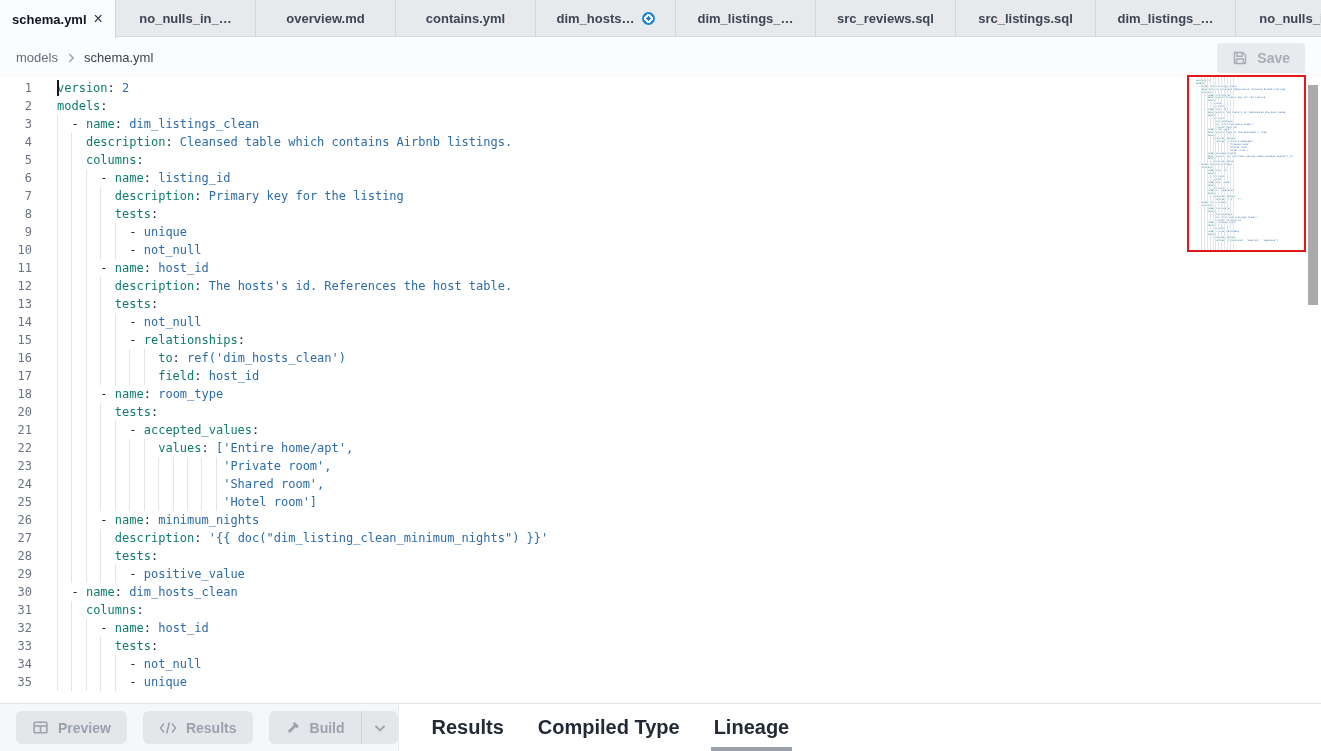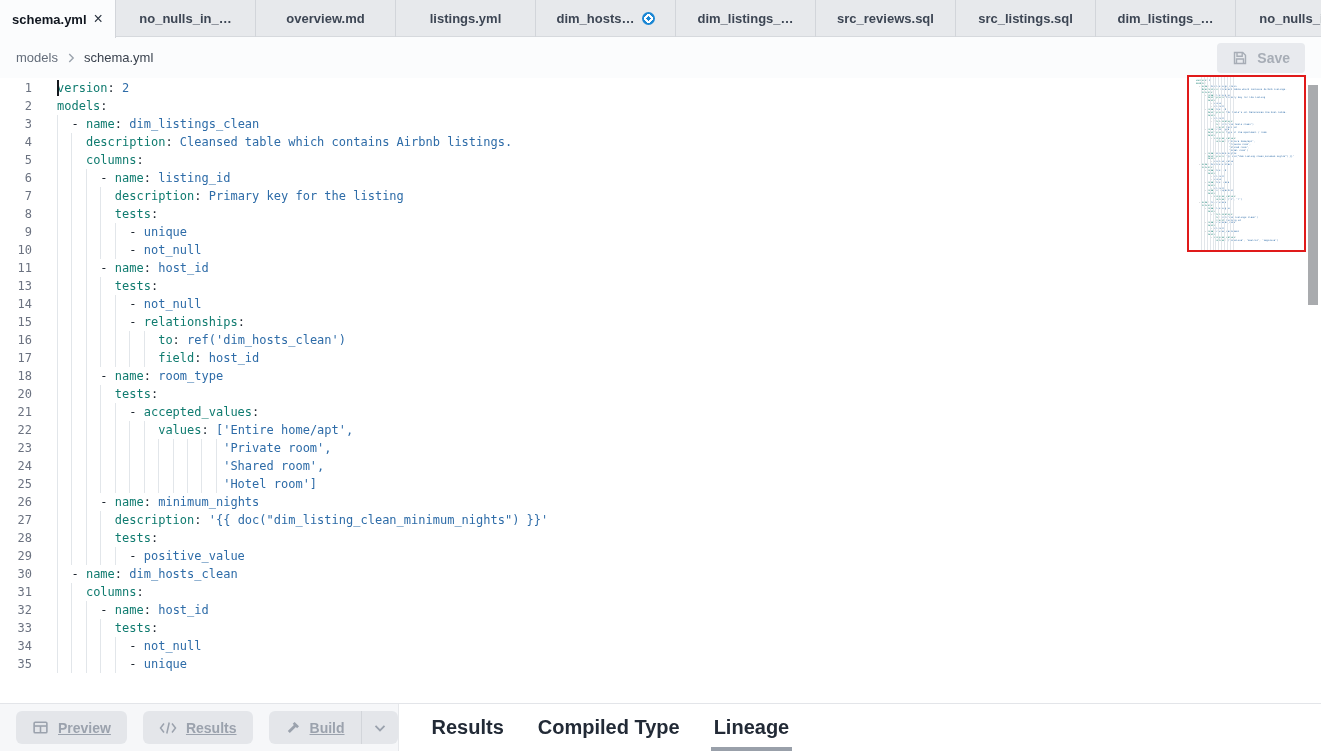--- a/index.html
+++ b/index.html
@@ -48,21 +48,21 @@
   .vscroll { position:absolute; right:0; top:78px; bottom:48px; width:14px; z-index:7; }
   .vthumb  { position:absolute; left:1px; top:7px; width:10px; height:220px; background:#a9abae; }
 
   
   .bottombar { position:absolute; left:0; bottom:0; width:1321px; height:48px; display:flex;
                border-top:1px solid #e3e5e9; background:#fff; z-index:10; }
   .bb-left { flex:0 0 366px; background:#f6f7f9; border-right:1px solid #e6e8eb;
              display:flex; align-items:center; gap:16px; padding-left:16px; }
   .bb-btn { display:flex; align-items:center; gap:9px; height:33px; background:#e4e6ea; border:none;
             border-radius:6px; padding:0 16px; font-family:"Liberation Sans",sans-serif;
-            font-size:14px; font-weight:600; color:#9ba2ad; cursor:default;text-decoration:underline; }
+            font-size:14px; font-weight:600; color:#9ba2ad; cursor:default; }
   .bb-split { display:flex; align-items:stretch; background:#e4e6ea; border-radius:6px; height:33px; }
   .bb-split .bb-btn { background:transparent; height:33px; }
   .bb-caret { display:flex; align-items:center; justify-content:center; width:37px;
               border:none; background:transparent; border-left:1px solid #d2d5da; cursor:default; border-radius:0 6px 6px 0; }
   .bb-right { flex:1; display:flex; align-items:stretch; gap:34px; padding-left:33px; background:#fff; }
   .btab { position:relative; display:flex; align-items:center; font-size:20px; font-weight:600;
           color:#222a36; cursor:pointer; }
   .btab.active::after { content:""; position:absolute; left:-3px; right:-3px; bottom:0; height:4px; background:#99a0aa; }
 
   svg.icn { display:block; }
@@ -75,21 +75,21 @@
       <span class="tab-label">schema.yml</span>
       <span class="close">×</span>
     </div>
     <div class="tab">
       <span class="tab-label">no_nulls_in_…</span>
     </div>
     <div class="tab">
       <span class="tab-label">overview.md</span>
     </div>
     <div class="tab">
-      <span class="tab-label">listings.yml</span>
+      <span class="tab-label">contains.yml</span>
     </div>
     <div class="tab">
       <span class="tab-label">dim_hosts…</span>
       <span class="mod-dot"></span>
     </div>
     <div class="tab">
       <span class="tab-label">dim_listings_…</span>
     </div>
     <div class="tab">
       <span class="tab-label">src_reviews.sql</span>
@@ -166,20 +166,24 @@
       <div class="ln">9</div>
       <div class="lc"><div class="guides" style="width: 10ch;"></div><span style="color: rgb(31, 39, 48);">          </span><span style="color: rgb(31, 39, 48);">- </span><span style="color: rgb(46, 108, 168);">unique</span></div>
     </div>
     <div class="line">
       <div class="ln">10</div>
       <div class="lc"><div class="guides" style="width: 10ch;"></div><span style="color: rgb(31, 39, 48);">          </span><span style="color: rgb(31, 39, 48);">- </span><span style="color: rgb(46, 108, 168);">not_null</span></div>
     </div>
     <div class="line">
       <div class="ln">11</div>
       <div class="lc"><div class="guides" style="width: 6ch;"></div><span style="color: rgb(31, 39, 48);">      </span><span style="color: rgb(31, 39, 48);">- </span><span style="color: rgb(15, 123, 111);">name</span><span style="color: rgb(31, 39, 48);">:</span><span style="color: rgb(46, 108, 168);"> host_id</span></div>
+    </div>
+    <div class="line">
+      <div class="ln">12</div>
+      <div class="lc"><div class="guides" style="width: 8ch;"></div><span style="color: rgb(31, 39, 48);">        </span><span style="color: rgb(15, 123, 111);">description</span><span style="color: rgb(31, 39, 48);">:</span><span style="color: rgb(46, 108, 168);"> The hosts's id. References the host table.</span></div>
     </div>
     <div class="line">
       <div class="ln">13</div>
       <div class="lc"><div class="guides" style="width: 8ch;"></div><span style="color: rgb(31, 39, 48);">        </span><span style="color: rgb(15, 123, 111);">tests</span><span style="color: rgb(31, 39, 48);">:</span></div>
     </div>
     <div class="line">
       <div class="ln">14</div>
       <div class="lc"><div class="guides" style="width: 10ch;"></div><span style="color: rgb(31, 39, 48);">          </span><span style="color: rgb(31, 39, 48);">- </span><span style="color: rgb(46, 108, 168);">not_null</span></div>
     </div>
     <div class="line">

